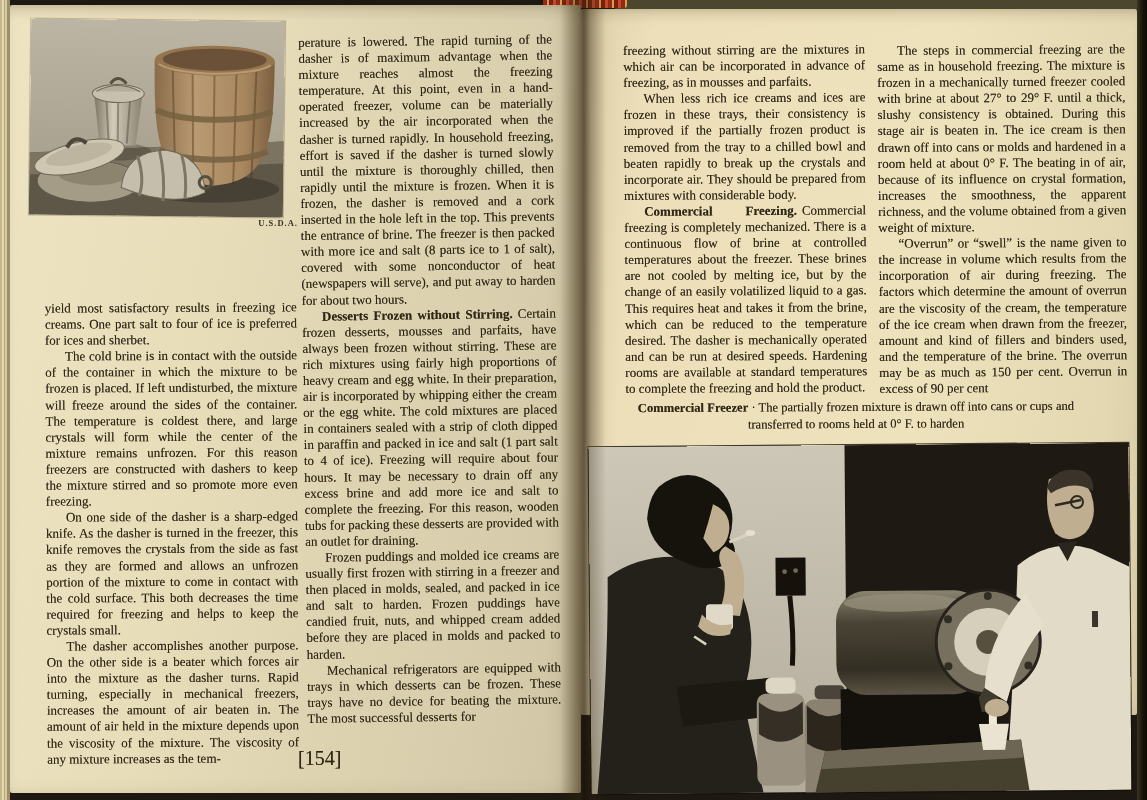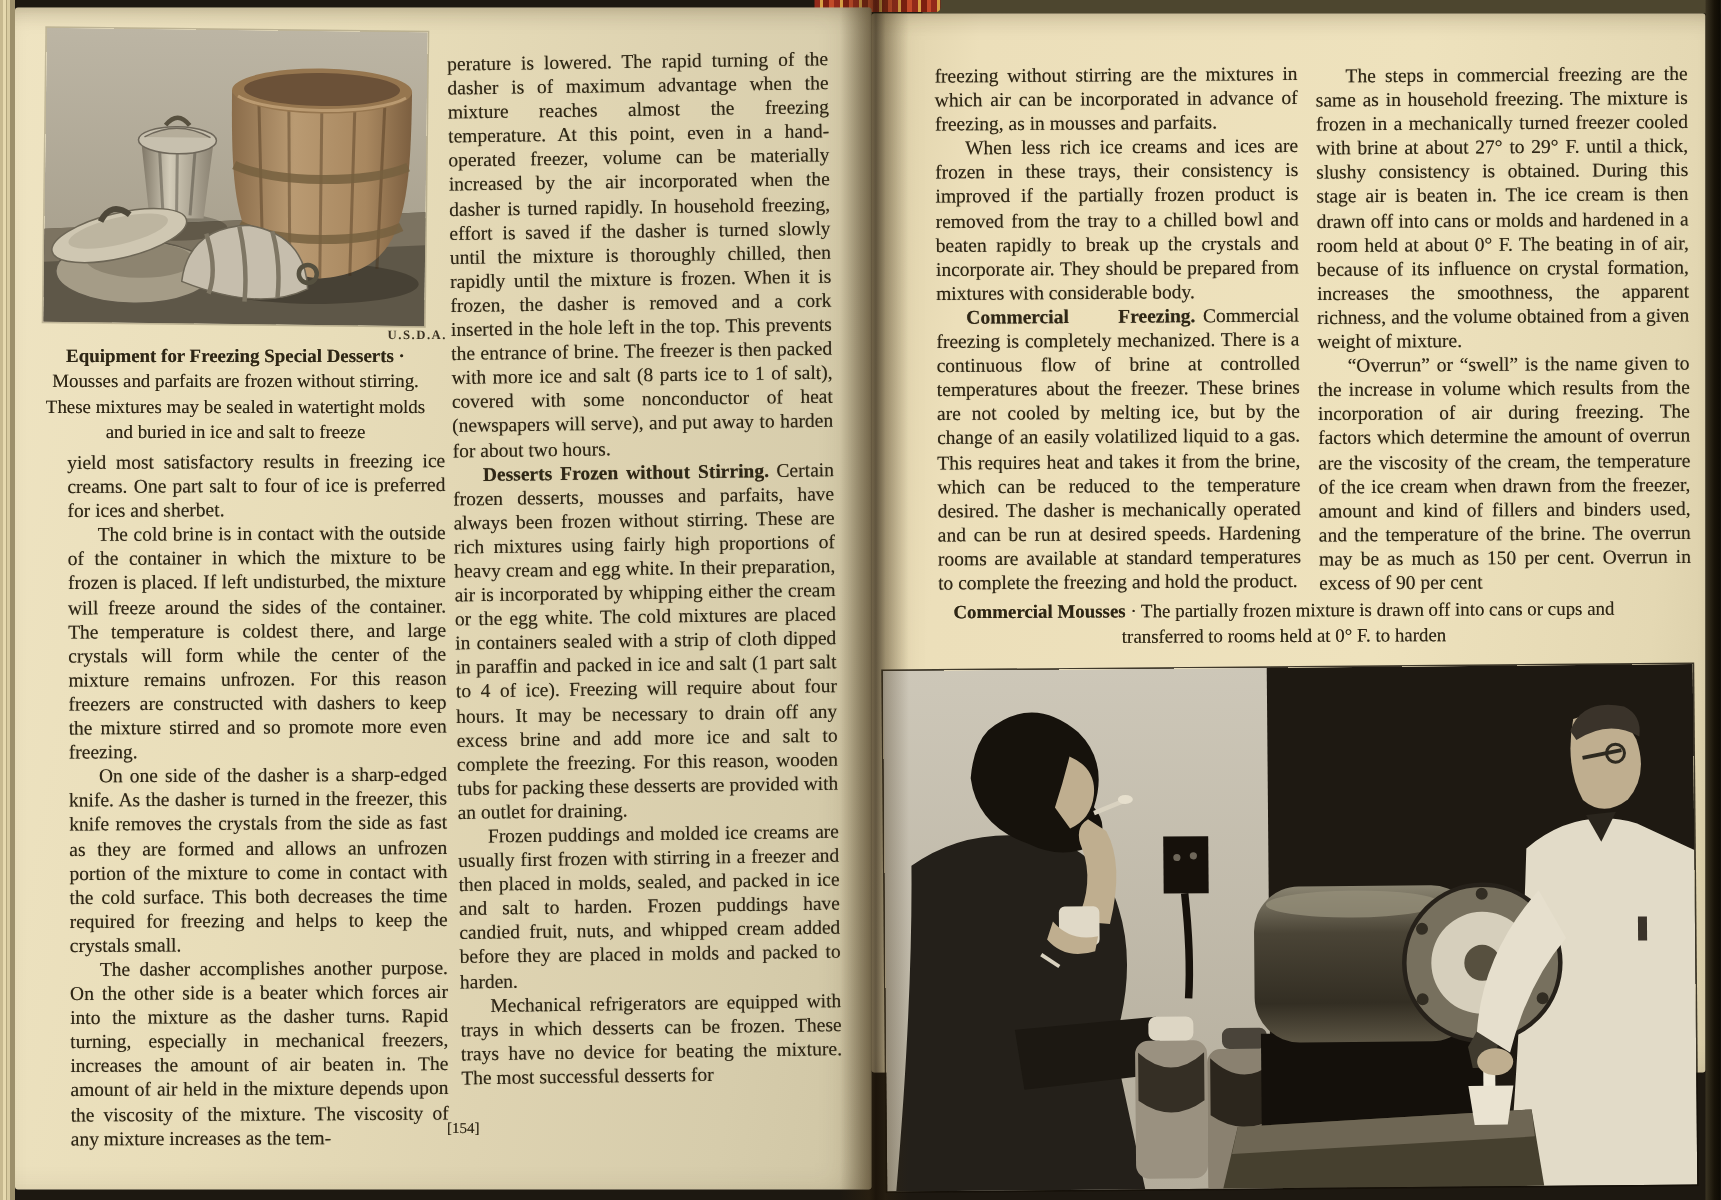--- a/index.html
+++ b/index.html
@@ -31,21 +31,21 @@
   .bodycol p{margin:0;text-indent:20px;text-align:justify;
     font-size:13px;line-height:16.1px;color:#2f2716;
     text-shadow:0 0 .45px rgba(47,39,22,.6);}
   .bodycol p.cont{text-indent:0;}
   .runin{font-weight:bold;padding-right:5px;}
   .caption{position:absolute;text-align:center;color:#2e2615;
     font-size:12.6px;line-height:1.36;text-shadow:0 0 .4px rgba(46,38,21,.6);}
   .cap-title{font-weight:bold;}
   .credit{position:absolute;font-size:8.5px;font-weight:bold;letter-spacing:1px;
     color:#3a3122;text-align:right;}
-  .pagenum{position:absolute;font-size:10px;color:#2f2716;text-shadow:0 0 .4px rgba(47,39,22,.6);}
+  .pagenum{position:absolute;font-size:20px;color:#2f2716;text-shadow:0 0 .4px rgba(47,39,22,.6);}
 
   
   .photo{position:absolute;overflow:hidden;box-shadow:0 0 0 1px rgba(60,50,30,.25);}
   #photo-equipment{left:20px;top:15px;width:254px;height:196px;transform:rotate(.7deg);}
   #photo-freezer{left:9px;top:436px;width:540px;height:347px;transform:rotate(-.5deg);
     box-shadow:0 0 0 1px rgba(20,15,8,.8);}
   svg{display:block;}
 </style>
 </head>
 <body>
@@ -121,24 +121,20 @@
           <path d="M22,10 Q30,34 24,50" fill="none" stroke="#7e7664" stroke-width="3"></path>
           <path d="M44,5 Q50,30 48,55" fill="none" stroke="#7e7664" stroke-width="3"></path>
           <path d="M66,8 Q72,28 70,52" fill="none" stroke="#7e7664" stroke-width="3"></path>
           <circle cx="90" cy="36" r="6" fill="none" stroke="#55503f" stroke-width="3"></circle>
         </g>
       </svg>
     </div>
 
     <div class="credit" style="left:34px;top:213px;width:254px;">U.S.D.A.</div>
 
-    <div class="caption" style="left:14px;top:224px;width:266px;">
-      <span class="cap-title">Equipment for Freezing Special Desserts ·</span>
-      <span>Mousses and parfaits are frozen without stirring. These mixtures may be sealed in watertight molds and buried in ice and salt to freeze</span>
-    </div>
 
     <div class="bodycol" style="left:36px;top:295px;width:252px;transform:rotate(-.3deg);">
       <p class="cont">yield most satisfactory results in freezing ice creams.  One part salt to four of ice is preferred for ices and sherbet.</p>
       <p>The cold brine is in contact with the outside of the container in which the mixture to be frozen is placed.  If left undisturbed, the mixture will freeze around the sides of the container.  The temperature is coldest there, and large crystals will form while the center of the mixture remains unfrozen.  For this reason freezers are constructed with dashers to keep the mixture stirred and so promote more even freezing.</p>
       <p>On one side of the dasher is a sharp-edged knife.  As the dasher is turned in the freezer, this knife removes the crystals from the side as fast as they are formed and allows an unfrozen portion of the mixture to come in contact with the cold surface.  This both decreases the time required for freezing and helps to keep the crystals small.</p>
       <p>The dasher accomplishes another purpose. On the other side is a beater which forces air into the mixture as the dasher turns.  Rapid turning, especially in mechanical freezers, increases the amount of air beaten in.  The amount of air held in the mixture depends upon the viscosity of the mixture.  The viscosity of any mixture increases as the tem-</p>
     </div>
 
     <div class="bodycol" style="left:288px;top:30px;width:254px;transform:rotate(-.8deg);transform-origin:left top;">
       <p class="cont">perature is lowered.  The rapid turning of the dasher is of maximum advantage when the mixture reaches almost the freezing temperature.  At this point, even in a hand-operated freezer, volume can be materially increased by the air incorporated when the dasher is turned rapidly.  In household freezing, effort is saved if the dasher is turned slowly until the mixture is thoroughly chilled, then rapidly until the mixture is frozen. When it is frozen, the dasher is removed and a cork inserted in the hole left in the top. This prevents the entrance of brine.  The freezer is then packed with more ice and salt (8 parts ice to 1 of salt), covered with some nonconductor of heat (newspapers will serve), and put away to harden for about two hours.</p>
@@ -157,21 +153,21 @@
       <p>When less rich ice creams and ices are frozen in these trays, their consistency is improved if the partially frozen product is removed from the tray to a chilled bowl and beaten rapidly to break up the crystals and incorporate air.  They should be prepared from mixtures with considerable body.</p>
       <p><span class="runin">Commercial Freezing.</span><span>Commercial freezing is completely mechanized.  There is a continuous flow of brine at controlled temperatures about the freezer.  These brines are not cooled by melting ice, but by the change of an easily volatilized liquid to a gas.  This requires heat and takes it from the brine, which can be reduced to the temperature desired. The dasher is mechanically operated and can be run at desired speeds.  Hardening rooms are available at standard temperatures to complete the freezing and hold the product.</span></p>
     </div>
 
     <div class="bodycol" style="left:296px;top:34px;width:248px;transform:rotate(-.4deg);transform-origin:left top;">
       <p>The steps in commercial freezing are the same as in household freezing.  The mixture is frozen in a mechanically turned freezer cooled with brine at about 27° to 29° F. until a thick, slushy consistency is obtained. During this stage air is beaten in.  The ice cream is then drawn off into cans or molds and hardened in a room held at about 0° F. The beating in of air, because of its influence on crystal formation, increases the smoothness, the apparent richness, and the volume obtained from a given weight of mixture.</p>
       <p>“Overrun” or “swell” is the name given to the increase in volume which results from the incorporation of air during freezing.  The factors which determine the amount of overrun are the viscosity of the cream, the temperature of the ice cream when drawn from the freezer, amount and kind of fillers and binders used, and the temperature of the brine.  The overrun may be as much as 150 per cent.  Overrun in excess of 90 per cent</p>
     </div>
 
     <div class="caption" style="left:36px;top:390px;width:478px;transform:rotate(-.3deg);">
-      <span class="cap-title">Commercial Mousses</span><span> · </span><span>The partially frozen mixture is drawn off into cans or cups and transferred to rooms held at 0° F. to harden</span>
+      <span class="cap-title">Commercial Freezer</span><span> · </span><span>The partially frozen mixture is drawn off into cans or cups and transferred to rooms held at 0° F. to harden</span>
     </div>
 
     <div class="credit" style="left:430px;top:427px;width:100px;margin-top:16px;">U.S.D.A</div>
 
     <div class="photo" id="photo-freezer">
       <svg width="540" height="347" viewBox="0 0 540 347">
         <defs>
           <linearGradient id="wall2" x1="0" y1="0" x2="0" y2="1">
             <stop offset="0" stop-color="#cdc7b8"></stop>
               <stop offset="1" stop-color="#b3ac9b"></stop>

